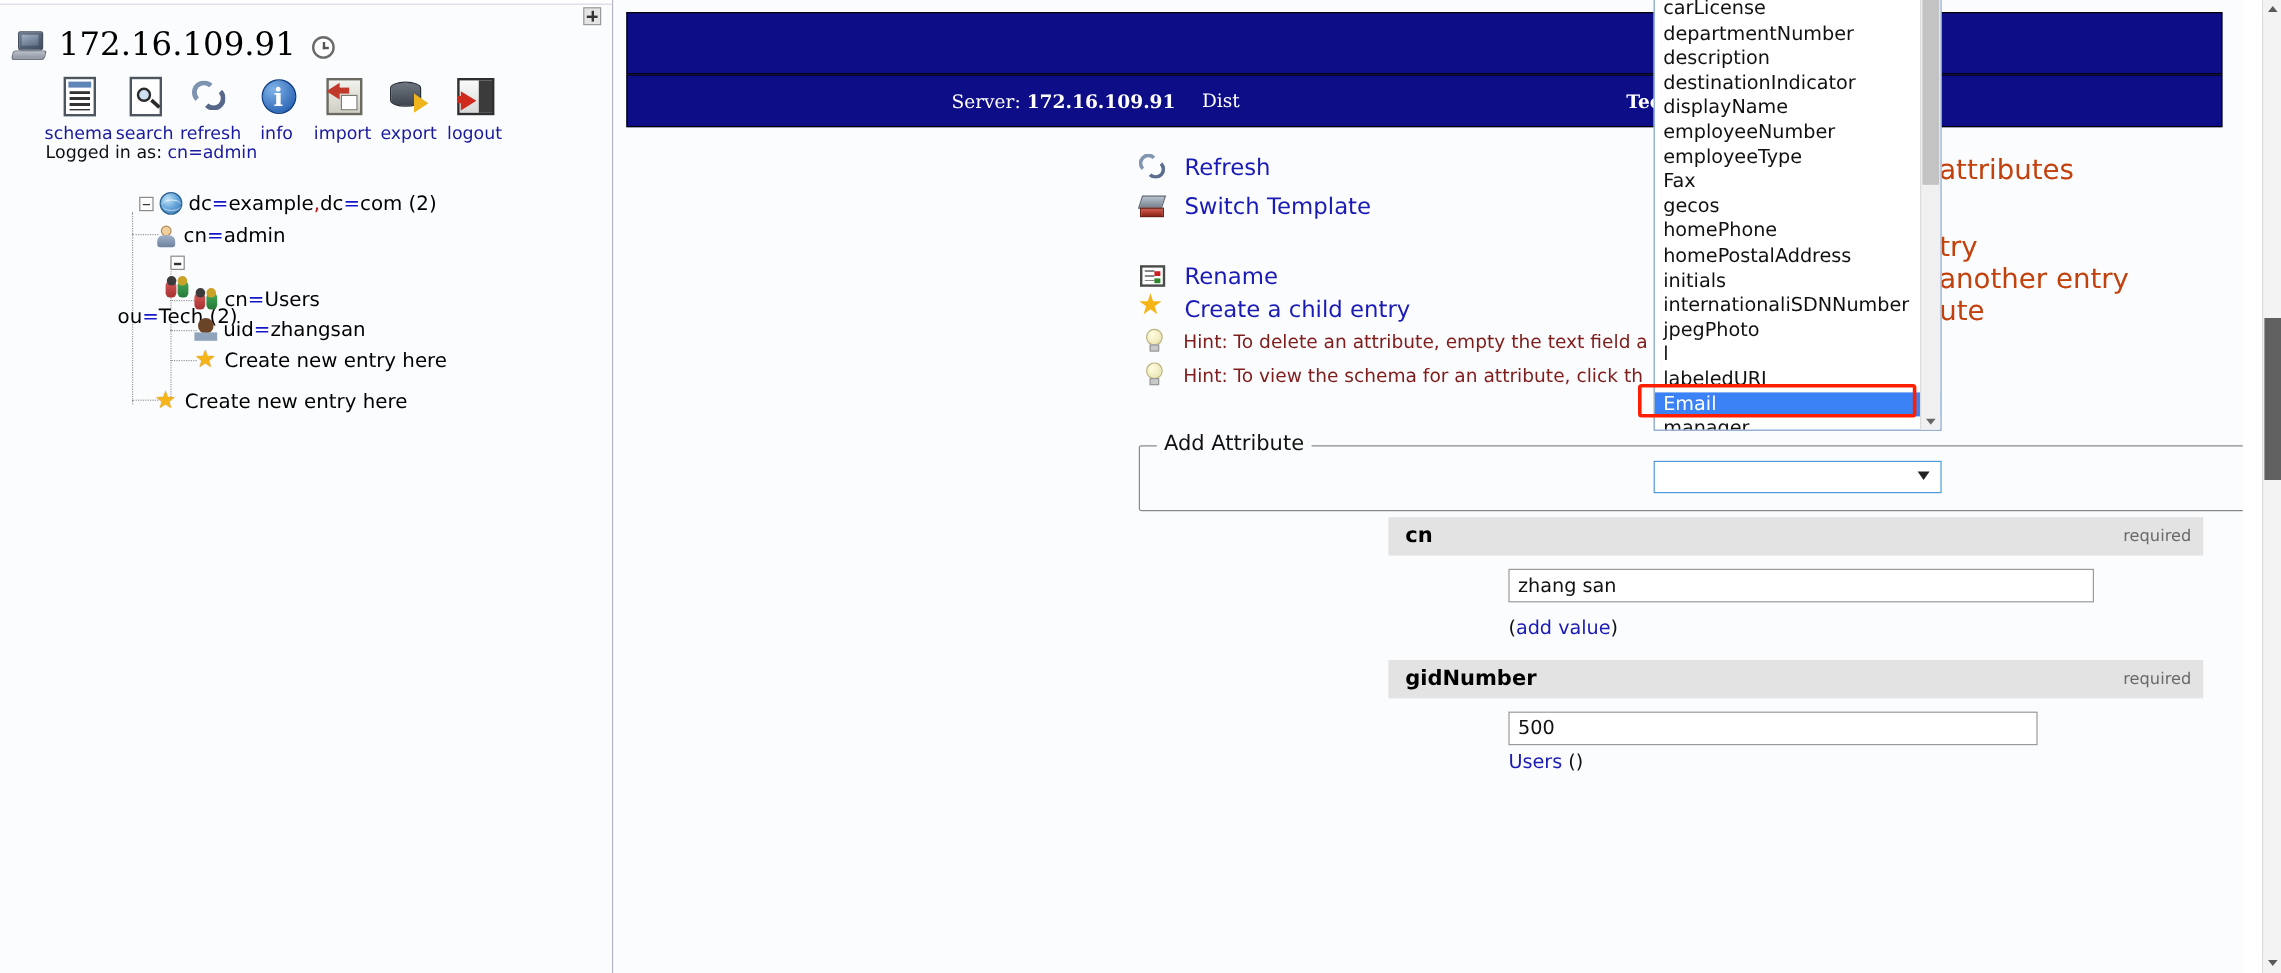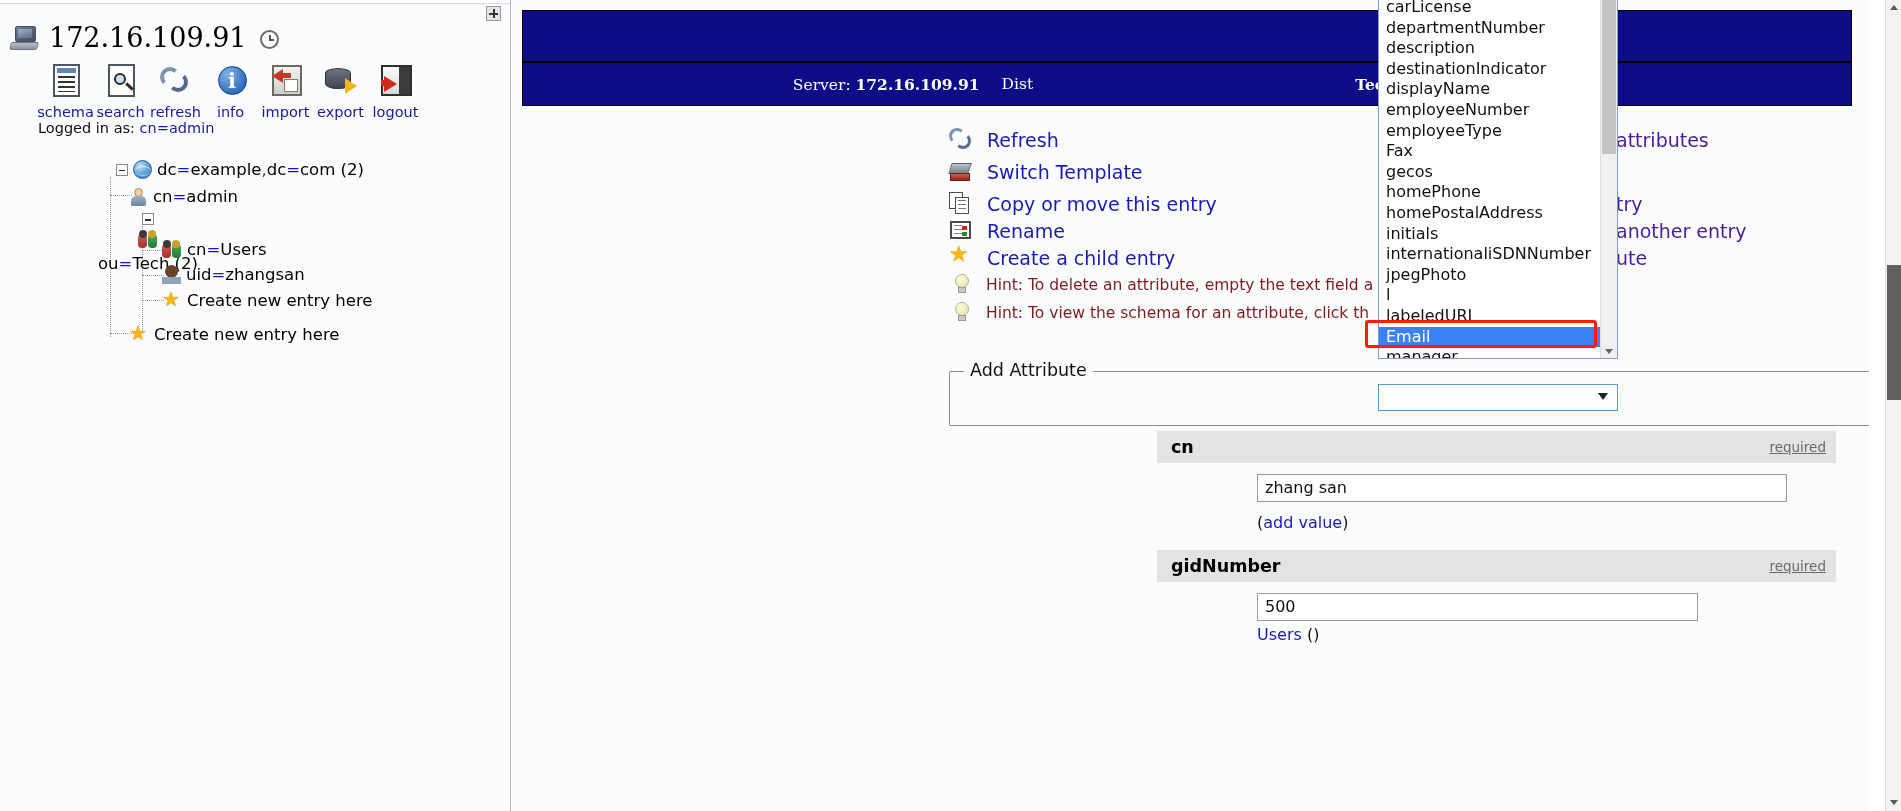--- a/index.html
+++ b/index.html
@@ -285,42 +285,42 @@
   .ai-rename .r::after{content:"";position:absolute;right:2px;top:3px;width:5px;height:4px;background:#cc2222;
     box-shadow:0 6px 0 #2a8a2a;}
   .ai-star::before{content:"★";position:absolute;left:-1px;top:-6px;font-size:24px;color:#f5b417;}
   .ai-bulb{width:20px;height:22px;}
   .ai-bulb .g{position:absolute;left:3px;top:0px;width:14px;height:14px;border-radius:50%;
     background:radial-gradient(circle at 35% 30%,#fffde0,#e6dfa8);border:1px solid #b9b27c;}
   .ai-bulb .b{position:absolute;left:6px;top:13px;width:8px;height:6px;background:#c9c9c9;border:1px solid #9a9a9a;}
 
   
   .rlink{
-    position:absolute; font-size:19px; color:#4c1d95; white-space:nowrap; cursor:pointer;
+    position:absolute; font-size:23px; color:#c2410c; white-space:nowrap; cursor:pointer;
   }
 
   
   #add-attr{
     position:absolute; left:437px; top:371px; width:1482px; height:55px;
     border:1px solid #8a8a8a; border-radius:2px;
   }
   #add-attr-legend{
     position:absolute; left:14px; top:-12px; background:#fbfcfe; padding:0 6px;
     font-size:17.5px; color:#111;
   }
 
   
   .attr-head{
     position:absolute; background:#e3e3e3; height:32px;
     display:flex; align-items:center; justify-content:space-between;
     padding:0 10px 0 14px;
   }
   .attr-head .aname{ font-size:17.5px; font-weight:bold; color:#000; }
   .attr-head .req{
-    font-size:13.5px; color:#6a6a6a; text-decoration:underline; cursor:pointer;
+    font-size:13.5px; color:#6a6a6a; cursor:pointer;
   }
   .attr-input{
     position:absolute; height:28px; border:1px solid #9a9a9a; background:#ffffff;
     font-size:16px; color:#111; padding:0 7px; line-height:26px;
     font-family:"DejaVu Sans","Liberation Sans",sans-serif;
   }
   .attr-sub{
     position:absolute; font-size:16px; color:#1a1ab4; cursor:pointer;
   }
   .attr-sub .paren{ color:#111; }
@@ -568,27 +568,20 @@
           </span>
         <span class="txt">Refresh</span>
       </div>
       <div class="act" style="left:437px; top:160px;">
         <span class="ai ai-switch">
             <span class="s1"></span>
             <span class="s2"></span>
           </span>
         <span class="txt">Switch Template</span>
       </div>
-      <div class="act" style="left:437px; top:192px;">
-        <span class="ai ai-copy">
-            <span class="c1"></span>
-            <span class="c2"></span>
-          </span>
-        <span class="txt">Copy or move this entry</span>
-      </div>
       <div class="act" style="left:437px; top:219px;">
         <span class="ai ai-rename">
             <span class="r"></span>
           </span>
         <span class="txt">Rename</span>
       </div>
       <div class="act" style="left:437px; top:246px;">
         <span class="ai ai-star"></span>
         <span class="txt">Create a child entry</span>
       </div>
@@ -613,21 +606,21 @@
       <div class="rlink" style="left:1104px; top:247px;">ute</div>
 
       <div id="add-attr">
         <span id="add-attr-legend">Add Attribute</span>
       </div>
 
       <div class="attr-head" style="left:645px; top:431px; width:679px;">
         <span class="aname">cn</span>
         <span class="req">required</span>
       </div>
-      <div class="attr-input" style="left:745px; top:474px; width:530px;">zhang san</div>
+      <div class="attr-input" style="left:745px; top:474px; width:488px;">zhang san</div>
       <div class="attr-sub" style="left:745px; top:513px;"><span class="paren">(</span><span>add value</span><span class="paren">)</span></div>
 
       <div class="attr-head" style="left:645px; top:550px; width:679px;">
         <span class="aname">gidNumber</span>
         <span class="req">required</span>
       </div>
       <div class="attr-input" style="left:745px; top:593px; width:441px;">500</div>
       <div class="attr-sub" style="left:745px; top:625px;"><span>Users</span><span class="paren"> ()</span></div>
 
       <div id="dropdown">

